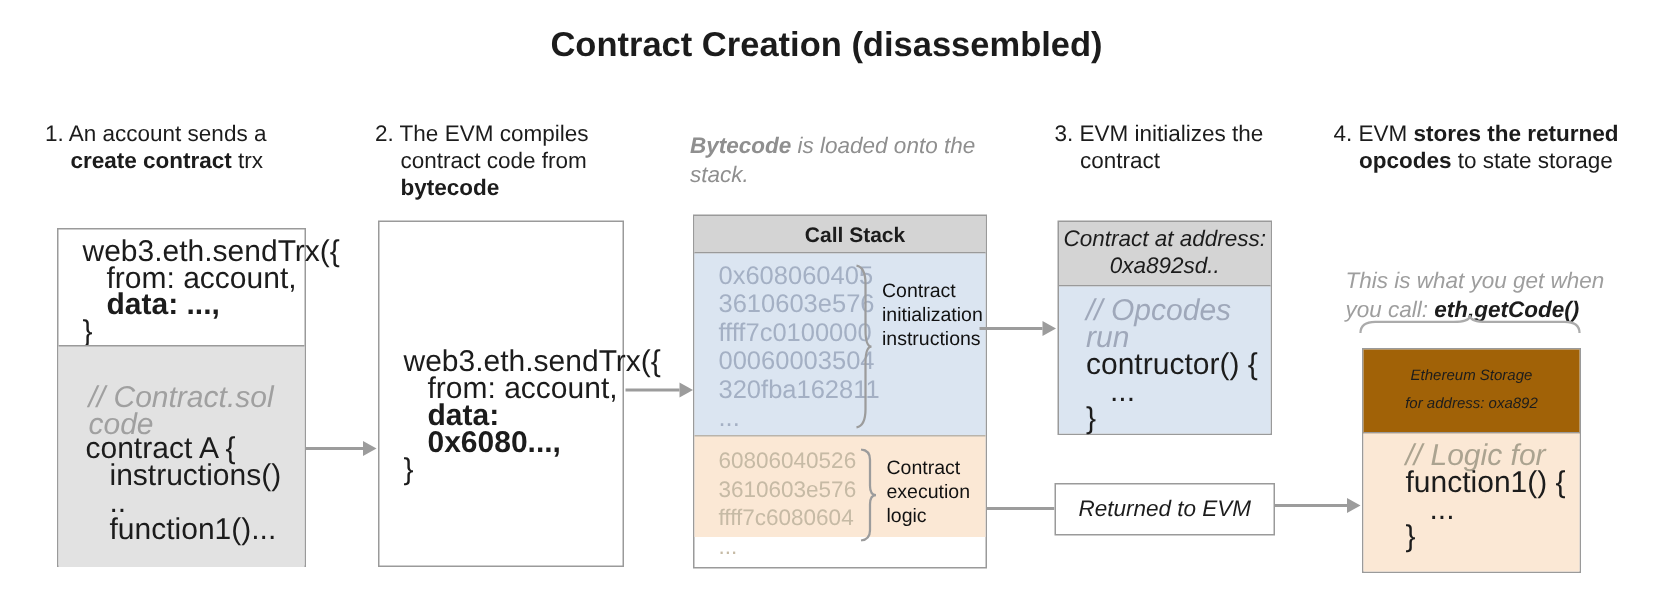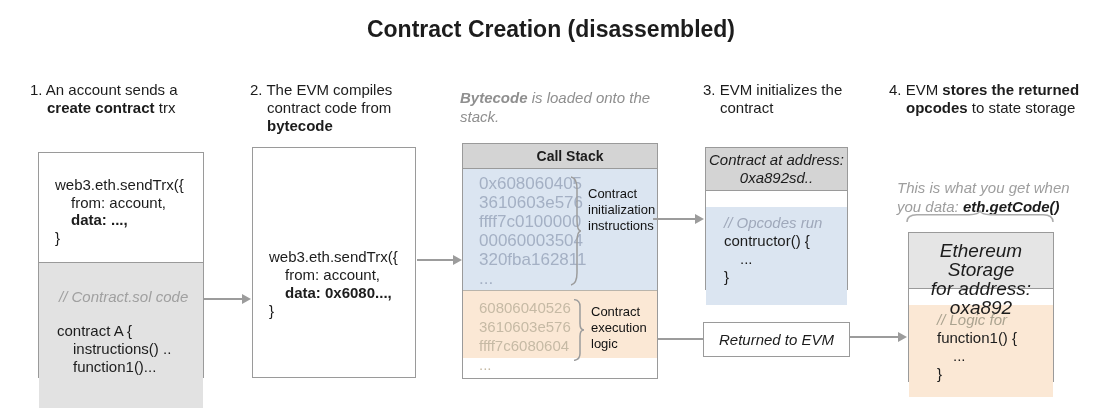--- a/index.html
+++ b/index.html
@@ -7,21 +7,21 @@
   body { font-family:"Liberation Sans", sans-serif; color:#1c1c1c; }
   .canvas { position:relative; width:1102px; height:408px; background:#fff; overflow:hidden; }
   .abs { position:absolute; }
 
   .title { left:0; top:16px; width:100%; text-align:center; font-size:23px; font-weight:bold; }
 
   .heading { font-size:15px; line-height:18px; }
   .ind { padding-left:17px; }
 
   .box { border:1px solid #9a9a9a; background:#fff; }
-  .code { font-size:15px; line-height:18px;margin-top:16px; }
+  .code { font-size:20px; line-height:18px; }
   .codeind { padding-left:16px; }
   .muted { font-style:italic; color:#a0a0a0; }
 
   
   .box1 { left:38px; top:152px; width:166px; height:226px; }
   .box1-top { height:77px; padding:7px 0 0 16px; line-height:17.5px; }
   .box1-bottom { position:relative; height:148px; background:#e2e2e2; border-top:1px solid #9a9a9a; }
 
   
   .box2 { left:252px; top:147px; width:164px; height:231px; }
@@ -41,21 +41,21 @@
   .box3-body { height:98px; background:#dbe5f1; padding:7px 0 0 18px; }
   .bluemuted { font-style:italic; color:#9fa8ba; }
 
   
   .returned { left:703px; top:322px; width:147px; height:35px; text-align:center; line-height:33px; font-style:italic; font-size:15px; }
 
   
   .note { left:897px; top:178px; width:210px; font-size:15px; line-height:19px; font-style:italic; color:#9e9e9e; }
   .note b { color:#1c1c1c; }
   .box4 { left:908px; top:232px; width:146px; height:150px; }
-  .box4-header { height:56px; background:#e5e5e5; border-bottom:1px solid #9a9a9a; text-align:center; font-style:italic; font-size:19px; line-height:19px; padding-top:8px; }
+  .box4-header { height:56px; background:#a16207; border-bottom:1px solid #9a9a9a; text-align:center; font-style:italic; font-size:10px; line-height:19px; padding-top:8px; }
   .box4-body { height:92px; background:#fbe8d5; padding:6px 0 0 28px; }
   .tanmuted { font-style:italic; color:#aba390; }
 
   
   .arrow { height:1.5px; background:#9c9c9c; }
   .arrow.head::after { content:''; position:absolute; right:-9px; top:-4.2px; width:0; height:0;
     border-left:9px solid #9c9c9c; border-top:5px solid transparent; border-bottom:5px solid transparent; }
   .bracesvg { display:block; }
 </style>
 </head>
@@ -168,21 +168,21 @@
   <div class="abs box returned">Returned to EVM</div>
   <div class="abs arrow head" style="left:850px; top:336px; width:48px;"></div>
 
   <div class="abs heading" style="left:889px; top:81px; width:212px;">
     <div><span>4. EVM </span><b>stores the returned</b></div>
     <div class="ind"><b>opcodes</b><span> to state storage</span></div>
   </div>
 
   <div class="abs note">
     <div>This is what you get when</div>
-    <div><span>you data: </span><b>eth.getCode()</b></div>
+    <div><span>you call: </span><b>eth.getCode()</b></div>
   </div>
 
   <svg class="abs bracesvg" style="left:906px; top:210px; width:148px; height:13px;" viewBox="0 0 150 14" preserveAspectRatio="none">
     <path d="M1,13 Q1,5 11,5 L64,5 Q74,5 75,1 Q76,5 86,5 L139,5 Q149,5 149,13" fill="none" stroke="#ababab" stroke-width="1.5" vector-effect="non-scaling-stroke"></path>
   </svg>
 
   <div class="abs box box4">
     <div class="box4-header">
       <div>Ethereum Storage</div>
       <div>for address: oxa892</div>

